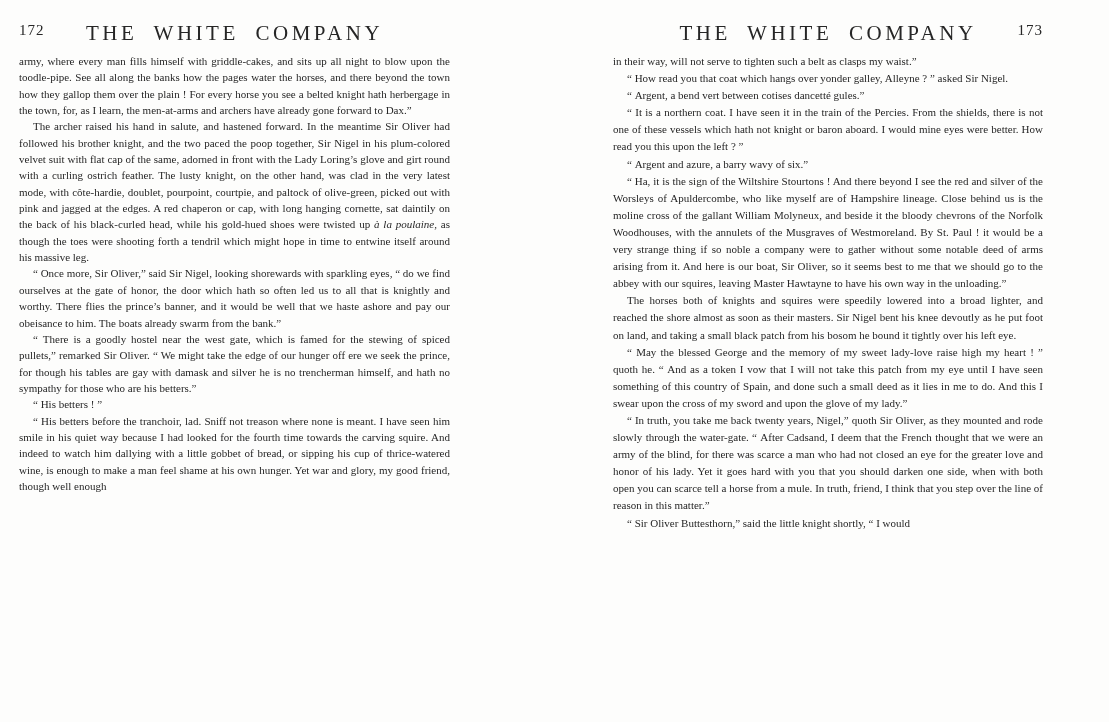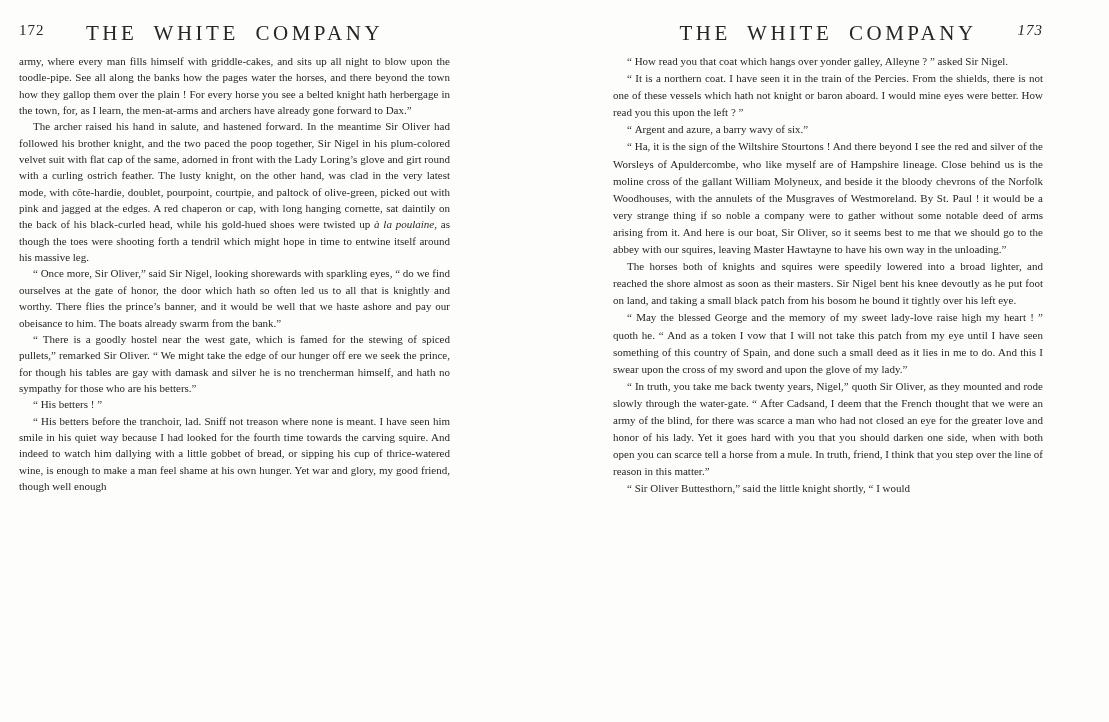--- a/index.html
+++ b/index.html
@@ -43,21 +43,21 @@
     word-spacing: 8px;
     white-space: nowrap;
   }
   .pagenum {
     position: absolute;
     top: 1px;
     font-size: 15px;
     letter-spacing: 1px;
   }
   .pagenum.num-left  { left: 0; }
-  .pagenum.num-right { right: 0; font-style: italic; }
+  .pagenum.num-right { right: 0; }
 
   .page-body {
     margin-top: 13px;
     font-size: 11px;
     line-height: 16.35px;
     text-align: justify;
     hyphens: none;
   }
   .page.right .page-body {
     line-height: 17.1px;
@@ -92,21 +92,23 @@
         <p class="para indent"><span class="run">“&nbsp;His betters before the tranchoir, lad. Sniff not treason where none is meant. I have seen him smile in his quiet way because I had looked for the fourth time towards the carving squire. And indeed to watch him dallying with a little gobbet of bread, or sipping his cup of thrice-watered wine, is enough to make a man feel shame at his own hunger. Yet war and glory, my good friend, though well enough</span></p>
       </div>
   </section>
 
   <section class="page right">
     <header class="page-header">
       <span class="running-title">THE WHITE COMPANY</span>
       <span class="pagenum num-right">173</span>
     </header>
     <div class="page-body">
+        <p class="para"><span class="run">in their way, will not serve to tighten such a belt as clasps my waist.”</span></p>
         <p class="para indent"><span class="run">“&nbsp;How read you that coat which hangs over yonder galley, Alleyne&nbsp;?&nbsp;” asked Sir Nigel.</span></p>
+        <p class="para indent"><span class="run">“&nbsp;Argent, a bend vert between cotises dancetté gules.”</span></p>
         <p class="para indent"><span class="run">“&nbsp;It is a northern coat. I have seen it in the train of the Percies. From the shields, there is not one of these vessels which hath not knight or baron aboard. I would mine eyes were better. How read you this upon the left&nbsp;?&nbsp;”</span></p>
         <p class="para indent"><span class="run">“&nbsp;Argent and azure, a barry wavy of six.”</span></p>
         <p class="para indent"><span class="run">“&nbsp;Ha, it is the sign of the Wiltshire Stourtons&nbsp;! And there beyond I see the red and silver of the Worsleys of Apuldercombe, who like myself are of Hampshire lineage. Close behind us is the moline cross of the gallant William Molyneux, and beside it the bloody chevrons of the Norfolk Woodhouses, with the annulets of the Musgraves of Westmoreland. By St. Paul&nbsp;! it would be a very strange thing if so noble a company were to gather without some notable deed of arms arising from it. And here is our boat, Sir Oliver, so it seems best to me that we should go to the abbey with our squires, leaving Master Hawtayne to have his own way in the unloading.”</span></p>
         <p class="para indent"><span class="run">The horses both of knights and squires were speedily lowered into a broad lighter, and reached the shore almost as soon as their masters. Sir Nigel bent his knee devoutly as he put foot on land, and taking a small black patch from his bosom he bound it tightly over his left eye.</span></p>
         <p class="para indent"><span class="run">“&nbsp;May the blessed George and the memory of my sweet lady-love raise high my heart&nbsp;!&nbsp;” quoth he. “&nbsp;And as a token I vow that I will not take this patch from my eye until I have seen something of this country of Spain, and done such a small deed as it lies in me to do. And this I swear upon the cross of my sword and upon the glove of my lady.”</span></p>
         <p class="para indent"><span class="run">“&nbsp;In truth, you take me back twenty years, Nigel,” quoth Sir Oliver, as they mounted and rode slowly through the water-gate. “&nbsp;After Cadsand, I deem that the French thought that we were an army of the blind, for there was scarce a man who had not closed an eye for the greater love and honor of his lady. Yet it goes hard with you that you should darken one side, when with both open you can scarce tell a horse from a mule. In truth, friend, I think that you step over the line of reason in this matter.”</span></p>
         <p class="para indent"><span class="run">“&nbsp;Sir Oliver Buttesthorn,” said the little knight shortly, “&nbsp;I would</span></p>
       </div>
   </section>
 

